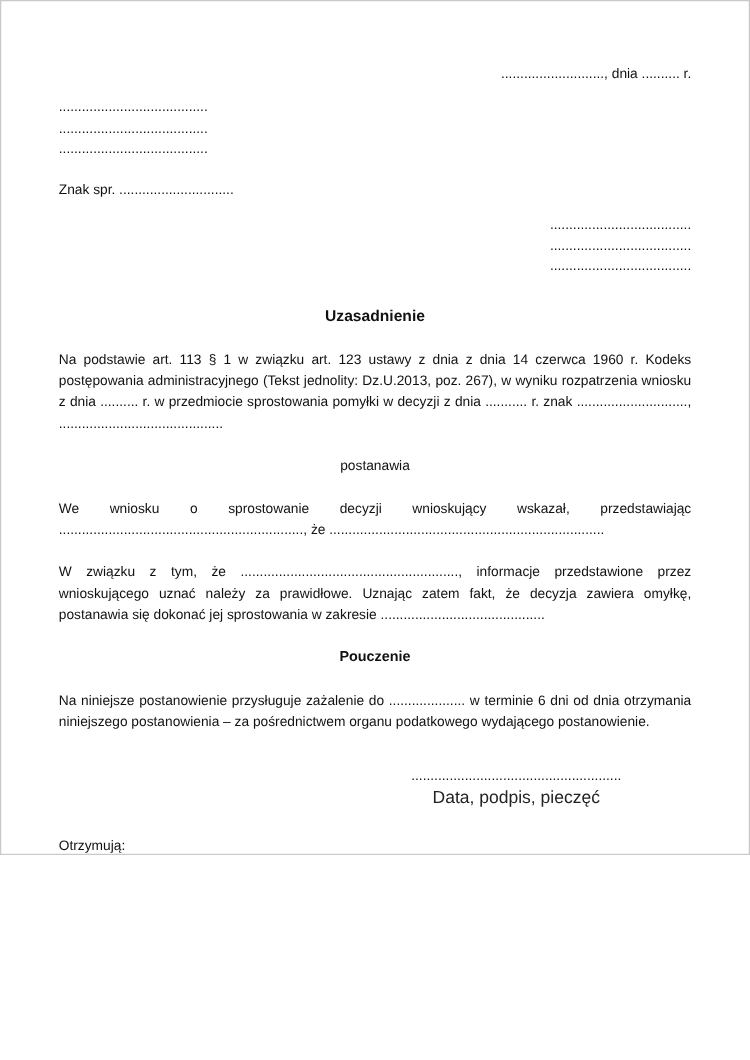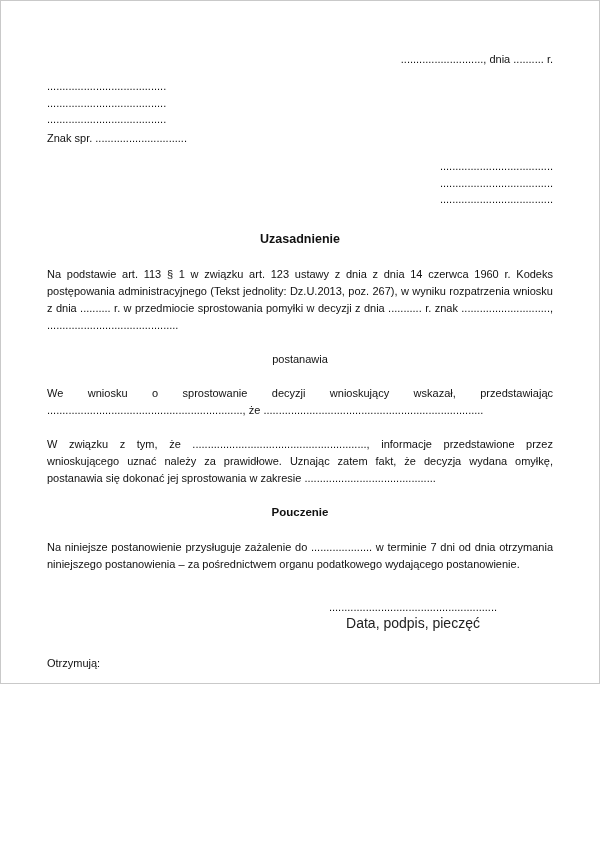--- a/index.html
+++ b/index.html
@@ -22,21 +22,21 @@
     overflow: hidden;
   }
   .justify { text-align: justify; }
   p { margin: 0; }
   .date-line {
     text-align: right;
     margin-bottom: 10px;
   }
   .sender-block { margin-bottom: 0; }
   .sender-block div { line-height: 1.5; }
-  .znak-line { margin-top: 2px; }
+  .znak-line { margin-top: 16px; }
   .recipient-block {
     margin-top: 12px;
     text-align: right;
     line-height: 1.5;
   }
   .doc-title {
     margin-top: 22px;
     text-align: center;
     font-weight: bold;
     font-size: 12.5px;
@@ -92,25 +92,25 @@
 
   <p class="para justify">Na podstawie art. 113 § 1 w związku art. 123 ustawy z dnia z dnia 14 czerwca 1960 r. Kodeks postępowania administracyjnego (Tekst jednolity: Dz.U.2013, poz. 267), w wyniku rozpatrzenia wniosku z dnia .......... r. w przedmiocie sprostowania pomyłki w decyzji z dnia ........... r. znak ............................., ...........................................</p>
 
   <p class="mid-word">postanawia</p>
 
 
 
 
   <p class="para justify">We wniosku o sprostowanie decyzji wnioskujący wskazał, przedstawiając ................................................................, że ........................................................................</p>
 
-  <p class="para justify">W związku z tym, że ........................................................., informacje przedstawione przez wnioskującego uznać należy za prawidłowe. Uznając zatem fakt, że decyzja wydana omyłkę, postanawia się dokonać jej sprostowania w zakresie ...........................................</p>
+  <p class="para justify">W związku z tym, że ........................................................., informacje przedstawione przez wnioskującego uznać należy za prawidłowe. Uznając zatem fakt, że decyzja zawiera omyłkę, postanawia się dokonać jej sprostowania w zakresie ...........................................</p>
 
   <p class="section-title">Pouczenie</p>
 
-  <p class="para justify">Na niniejsze postanowienie przysługuje zażalenie do .................... w terminie 7 dni od dnia otrzymania niniejszego postanowienia – za pośrednictwem organu podatkowego wydającego postanowienie.</p>
+  <p class="para justify">Na niniejsze postanowienie przysługuje zażalenie do .................... w terminie 6 dni od dnia otrzymania niniejszego postanowienia – za pośrednictwem organu podatkowego wydającego postanowienie.</p>
 
   <div class="signature-block">
     <div class="signature-line">.......................................................</div>
     <div class="signature-caption">Data, podpis, pieczęć</div>
   </div>
 
   <p class="otrzymuja">Otrzymują:</p>
 
   <div class="recipients-list">
     <div>1. ......................................................</div>

